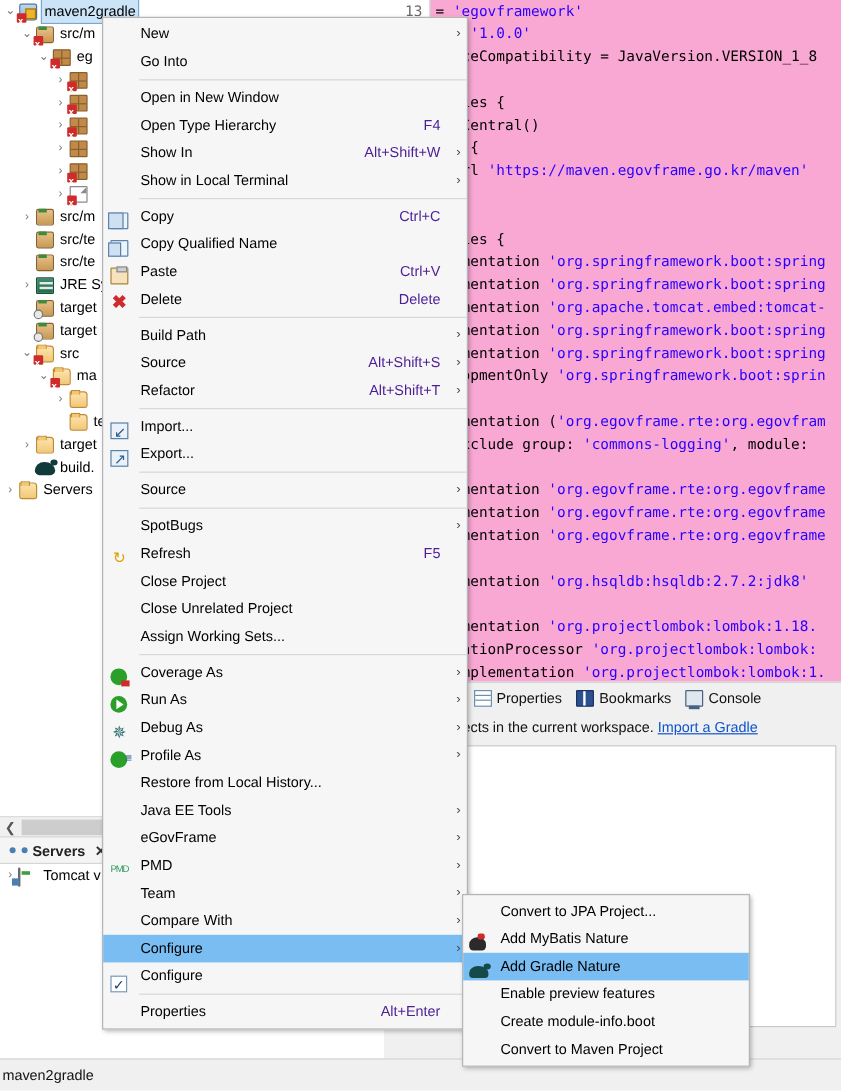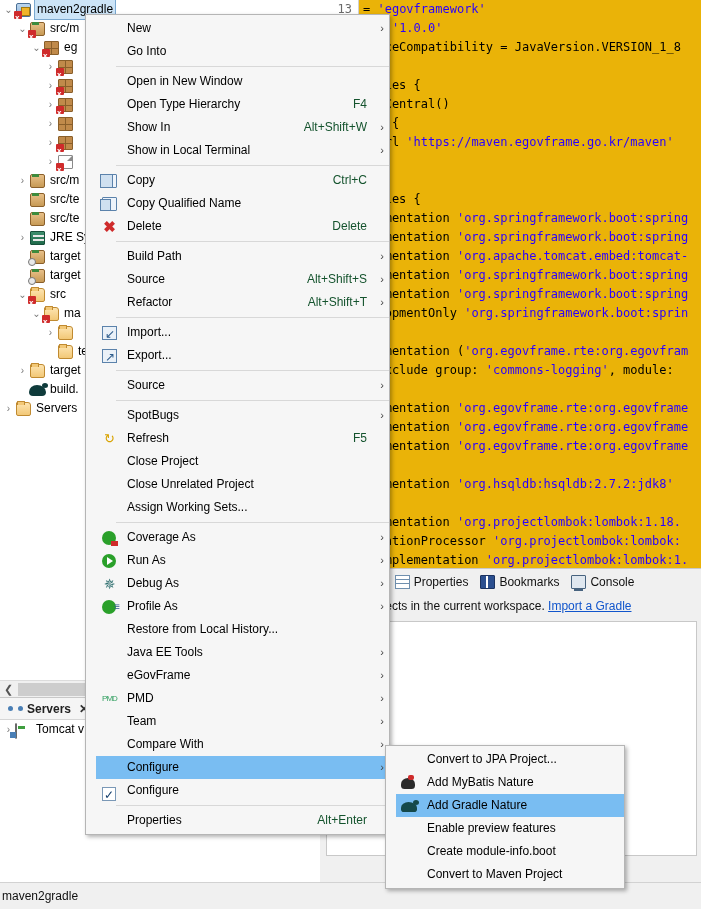--- a/index.html
+++ b/index.html
@@ -103,21 +103,21 @@
   .tomcat-ic { width:14px; height:14px; background:#f2f2f2;
           border:1px solid #6a6a6a; border-radius:1px; position:relative;}
   .tomcat-ic::before{ content:""; position:absolute; left:2px; top:2px;
           width:7px; height:3px; background:#3f9e3f;}
   .tomcat-ic::after{ content:""; position:absolute; right:0px; bottom:0px;
           width:6px; height:6px; background:#4a7fb5;}
 
   
   #editor {
     position:absolute; left:320px; top:0; width:381px; height:568px;
-    background:#eab308; overflow:hidden;
+    background:#f9a8d4; overflow:hidden;
   }
   #gutter {
     position:absolute; left:0; top:0; width:38px; height:100%;
     background:#ffffff; text-align:right; padding-right:6px;
     color:#6a6a6a; font-family:"DejaVu Sans Mono", monospace; font-size:12px;
   }
   #gutter .gl { height:19px; line-height:19px; }
   #codepane {
     position:absolute; left:38px; top:0; right:0; height:100%;
     border-left:1px solid #d0d0d0;
@@ -171,25 +171,25 @@
 
   
   #ctxmenu {
     position:absolute; left:85px; top:14px; width:305px;
     background:#f6f6f6; border:1px solid #b5b5b5;
     box-shadow:2px 2px 4px rgba(0,0,0,0.30);
     z-index:50; padding:2px 0;
   }
   .mi {
     position:relative; height:23px; line-height:23px; display:flex;
-    align-items:center; font-size:12px; color:#000; white-space:nowrap;margin-left:10px;
+    align-items:flex-end; font-size:12px; color:#000; white-space:nowrap;
   }
   .mi .mi-icon { width:27px; flex:0 0 27px; height:16px; position:relative; }
   .mi .mi-label { flex:1 1 auto; padding-left:4px; }
-  .mi .mi-accel { color:#14532d; padding-right:8px; font-size:12px; }
+  .mi .mi-accel { color:#4c1d95; padding-right:8px; font-size:12px; }
   .mi .mi-arrow { width:14px; flex:0 0 14px; text-align:center;
                   color:#444; font-size:11px; }
   .mi.hl { background:#79bdf2; }
   .msep { height:1px; background:#d8d8d8; margin:3px 0 3px 30px; }
   .mi-check {
     width:14px; height:14px; border:1px solid #7a98b6; background:#fff;
     position:absolute; left:6px; top:4px;
   }
   .mi-check::after{ content:"\2713"; position:absolute; left:1px; top:-4px;
     font-size:12px; color:#16406e; }
@@ -530,20 +530,28 @@
       <div class="mi">
         <span class="mi-icon">
           <span class="mic mic-copyq"></span>
         </span>
         <span class="mi-label">Copy Qualified Name</span>
         <span class="mi-accel"></span>
         <span class="mi-arrow"></span>
       </div>
       <div class="mi">
         <span class="mi-icon">
+          <span class="mic mic-paste"></span>
+        </span>
+        <span class="mi-label">Paste</span>
+        <span class="mi-accel">Ctrl+V</span>
+        <span class="mi-arrow"></span>
+      </div>
+      <div class="mi">
+        <span class="mi-icon">
           <span class="mic mic-delete">✖</span>
         </span>
         <span class="mi-label">Delete</span>
         <span class="mi-accel">Delete</span>
         <span class="mi-arrow"></span>
       </div>
       <div class="msep"></div>
       <div class="mi">
         <span class="mi-icon"></span>
         <span class="mi-label">Build Path</span>

